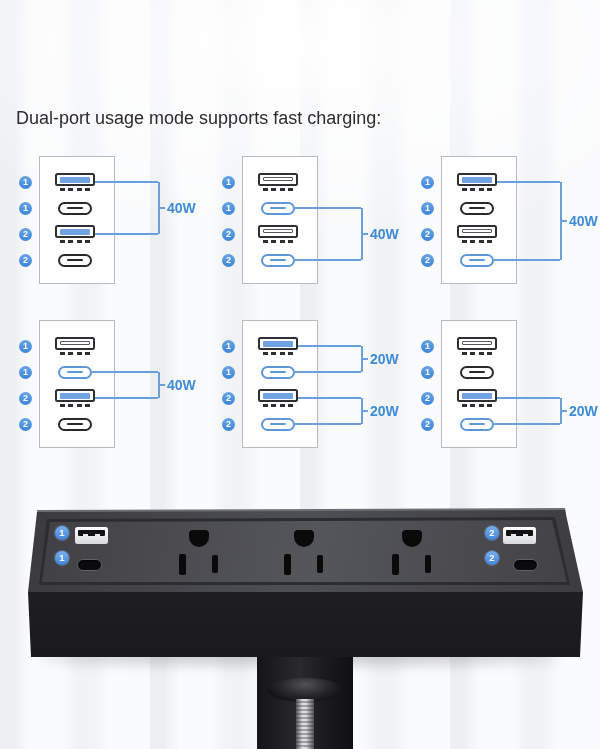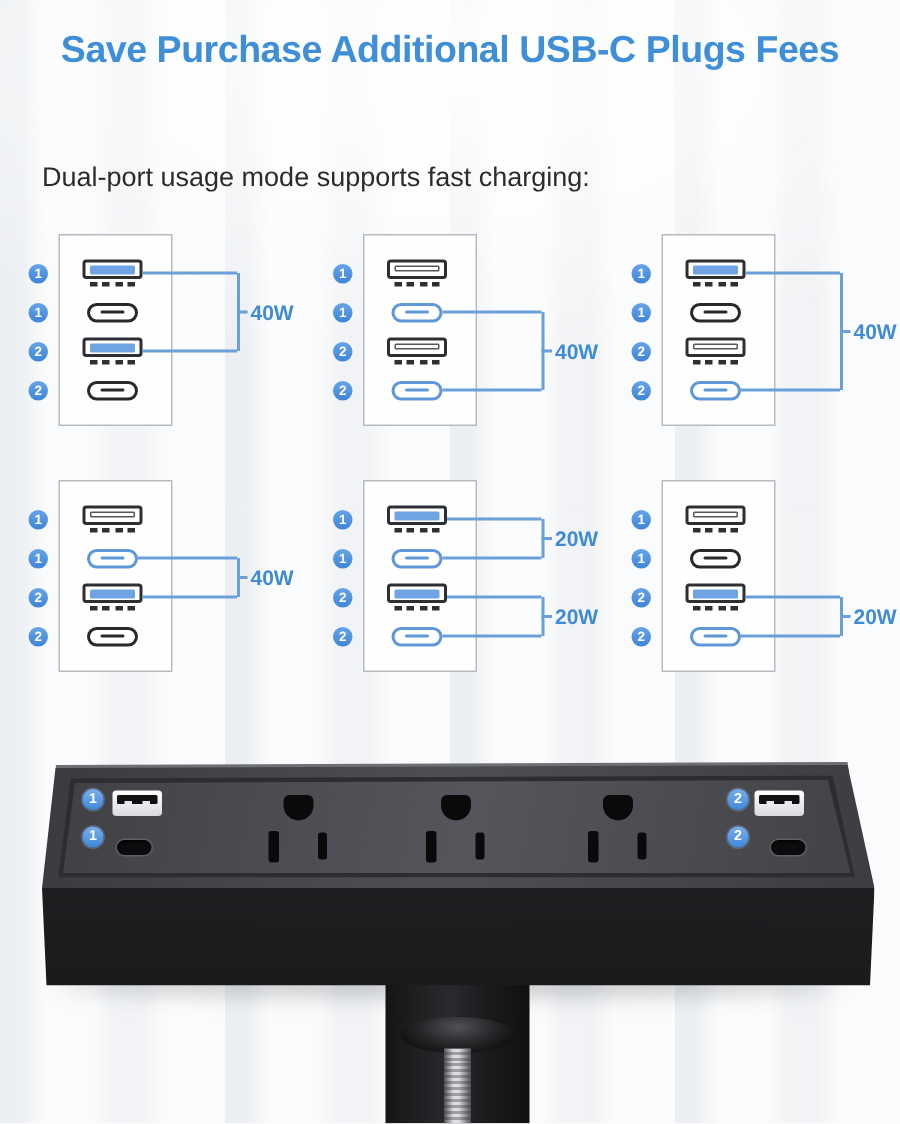--- a/index.html
+++ b/index.html
@@ -11,21 +11,21 @@
       radial-gradient(ellipse 420px 200px at 50% 6%, rgba(255,255,255,.95), rgba(255,255,255,0)),
       repeating-linear-gradient(90deg,
         rgba(226,230,235,.55) 0 14px, rgba(255,255,255,0) 30px 62px,
         rgba(230,233,237,.45) 76px 94px, rgba(255,255,255,0) 110px 150px);
   }
   
   .title { position:absolute; top:19px; left:0; width:600px; text-align:center;
     font-size:25px; font-weight:700; letter-spacing:-0.3px; color:#3e8ed8; }
   .subtitle { position:absolute; top:57px; left:0; width:600px; text-align:center;
     font-size:18px; color:#3a3a3c; }
-  .section-label { position:absolute; top:108px; left:28px;
+  .section-label { position:absolute; top:108px; left:16px;
     font-size:18px; color:#2c2c2e; }
   
   #diagram-grid { position:absolute; inset:0; }
   .diagram-cell { position:absolute; width:190px; height:140px; }
   .card { position:absolute; left:31px; top:0; width:74px; height:126px;
     background:#fefefe; border:1px solid #b6bbc1; }
   .badge { position:absolute; width:13px; height:13px; border-radius:50%;
     background:linear-gradient(180deg,#66a4e7,#3e85d8); color:#fff;
     font-size:9px; font-weight:700; line-height:13px; text-align:center; }
   .usba { position:absolute; width:40px; height:18px; }
@@ -84,21 +84,20 @@
   .ptick { width:5px; height:2.5px; background:#e8e8ec; top:6.5px; }
   .ptick.t1 { left:8px; } .ptick.t2 { right:8px; }
   .pusb-c { width:25px; height:12px; border-radius:6px; box-sizing:border-box;
     background:#0c0c0e; border:1.5px solid #606065; box-shadow:inset 0 1px 2px #000; }
 </style>
 </head>
 <body>
 
 <div class="page">
 
-  <div class="title">Save Purchase Additional USB-C Plugs Fees</div>
   <div class="section-label">Dual-port usage mode supports fast charging:</div>
 
   <div id="diagram-grid">
       <div class="diagram-cell" style="left: 8px; top: 156px;">
         <div class="card"></div>
         <div class="badge" style="left: 11px; top: 19.5px;">1</div>
         <div class="usba active" style="left: 47px; top: 17px;">
           <div class="usba-body">
             <div class="usba-slot"></div>
           </div>

